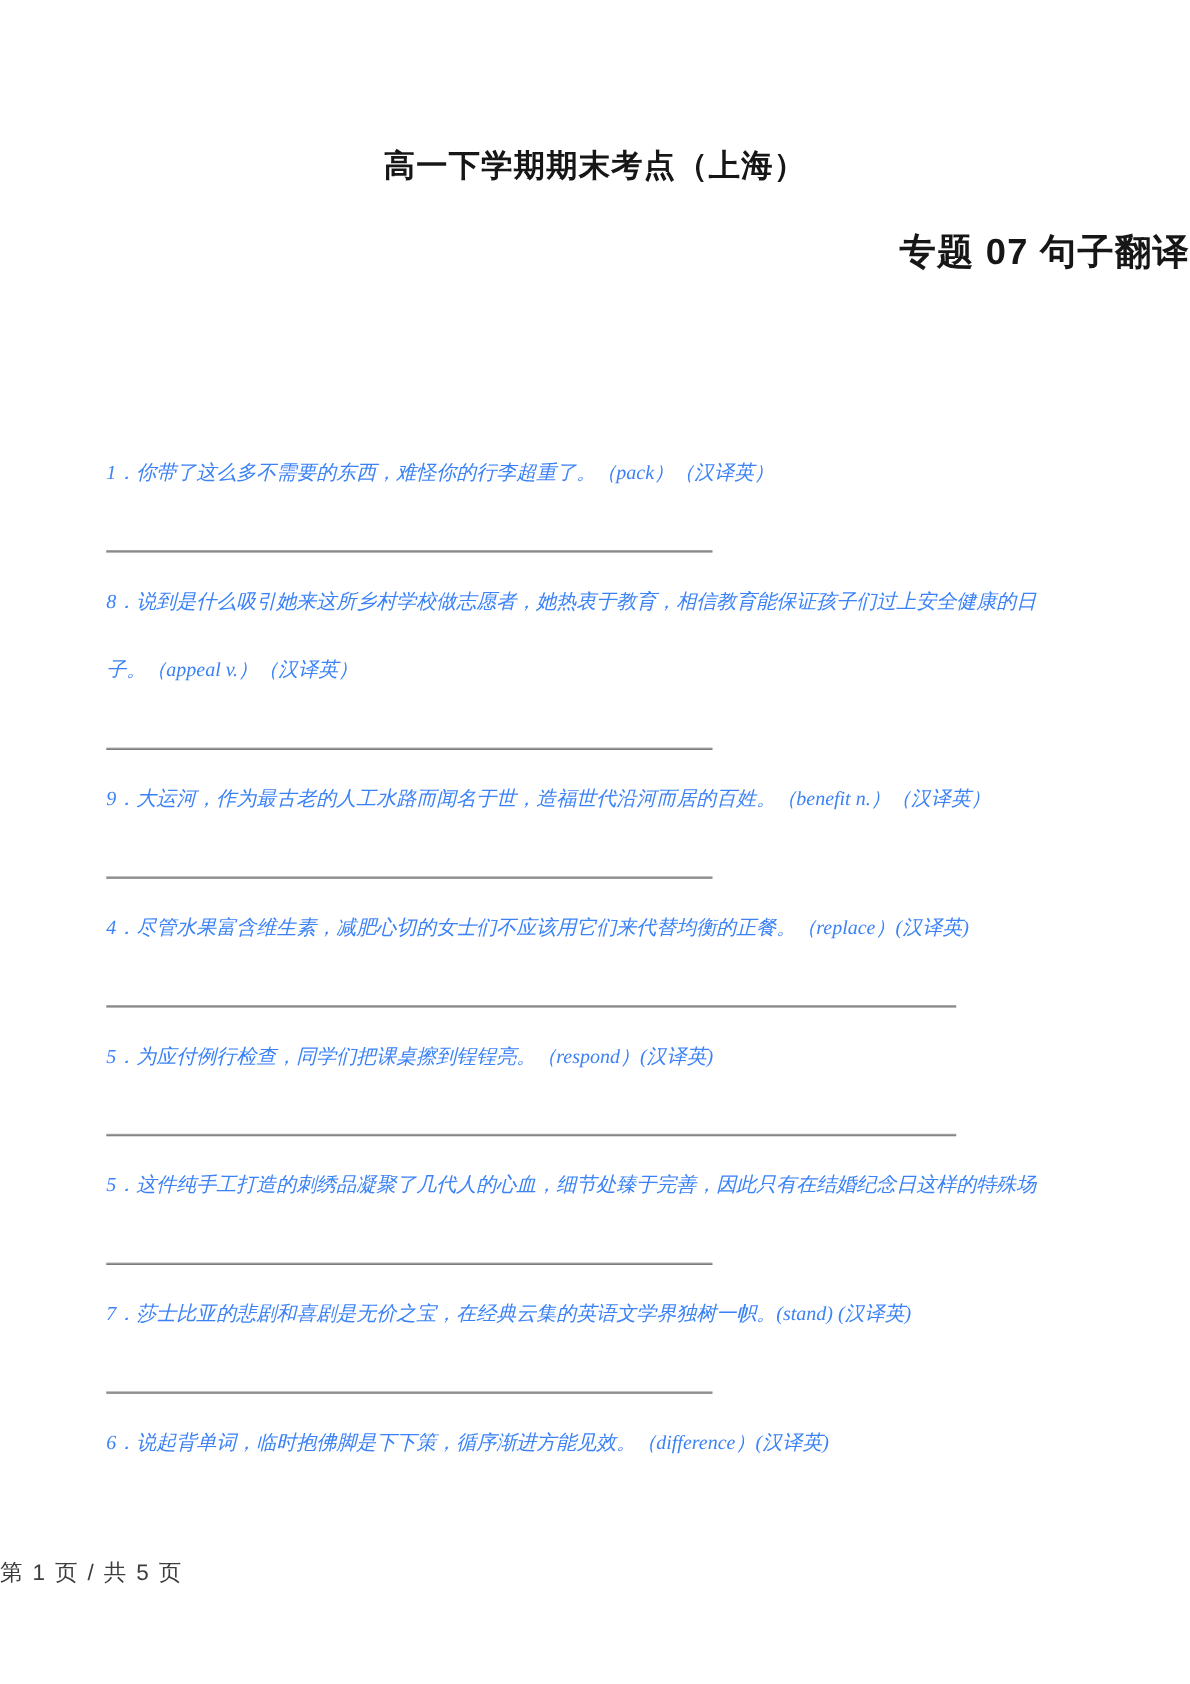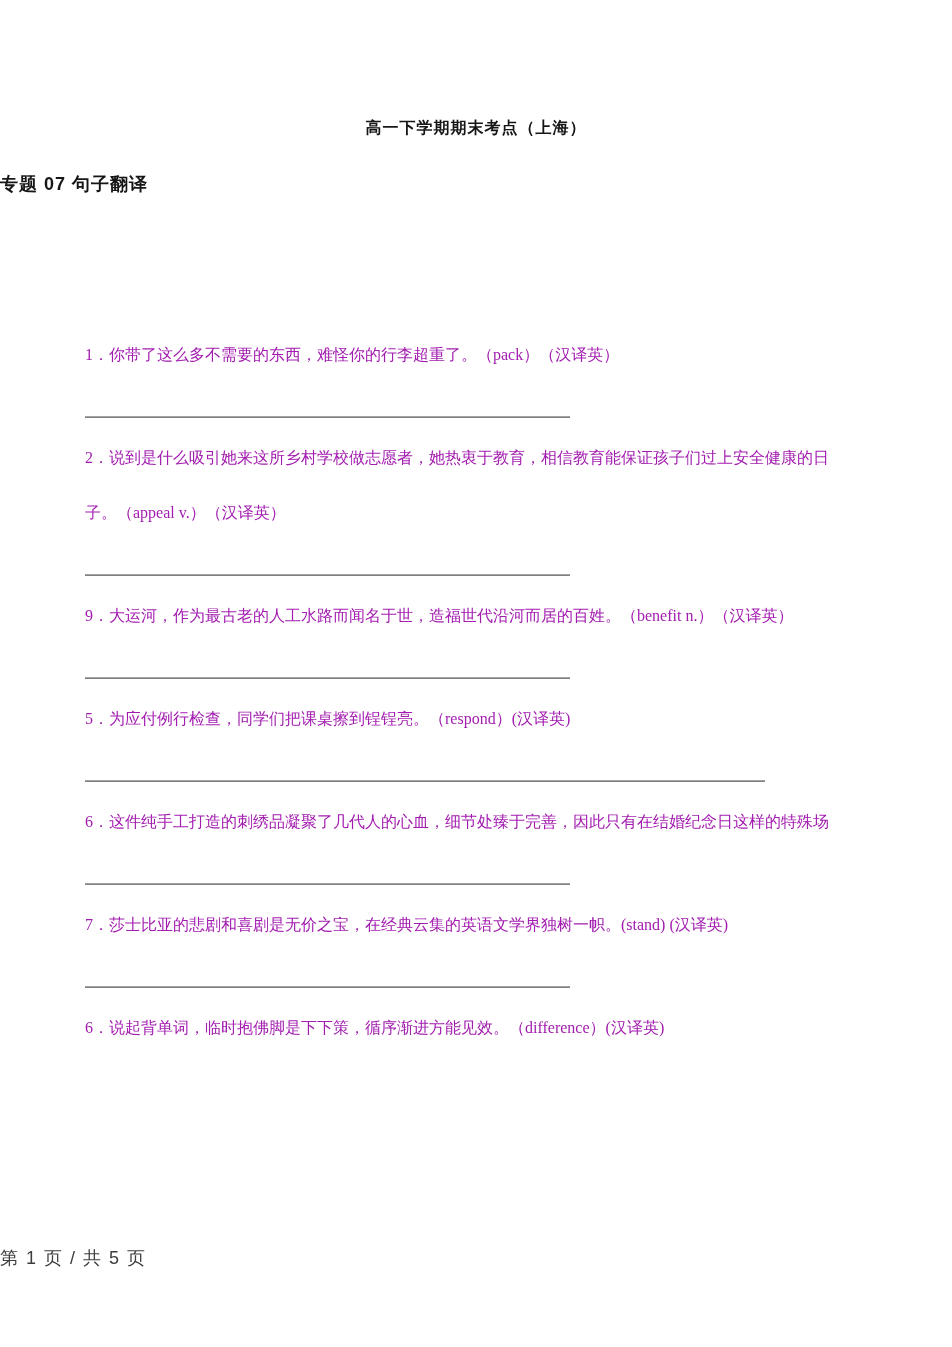--- a/index.html
+++ b/index.html
@@ -16,47 +16,48 @@
     overflow: hidden;
     font-family: "Liberation Serif", "DejaVu Serif", serif;
     color: #1d1d1d;
   }
   .doc-title {
     padding-top: 118px;
     margin: 0;
     text-align: center;
     font-family: "Liberation Sans", "DejaVu Sans", sans-serif;
     font-weight: 700;
-    font-size: 16px;
+    font-size: 25px;
     line-height: 1.2;
     color: #161616;
     letter-spacing: 1px;
   }
   .doc-subtitle {
     margin: 37px 0 0 0;
-    text-align: left;
+    text-align: right;
     font-family: "Liberation Sans", "DejaVu Sans", sans-serif;
     font-weight: 700;
-    font-size: 18px;
+    font-size: 29px;
     line-height: 1.2;
     color: #161616;
     letter-spacing: 1px;
   }
   .content {
     margin-top: 131px;
     padding: 0 87px 0 85px;
   }
   .question {
     margin: 0;
   }
   .q-line {
     font-size: 16px;
     line-height: 55px;
     white-space: nowrap;
-    color: #a21caf;
+    color: #3b82f6;
+    font-style: italic;
   }
   .answer-line {
     height: 2px;
     margin: 34px 0 12px 0;
     background: linear-gradient(to bottom, #b3b3b3, #6f6f6f);
     border: none;
   }
   .answer-line.short { width: 485px; }
   .answer-line.long  { width: 680px; }
   .page-footer {
@@ -83,44 +84,50 @@
   <div class="content">
   <div class="question">
     <div>
           <div class="q-line">1．你带了这么多不需要的东西，难怪你的行李超重了。（pack）（汉译英）</div>
         </div>
     <div class="answer-line short"></div>
   </div>
 
   <div class="question">
     <div>
-          <div class="q-line">2．说到是什么吸引她来这所乡村学校做志愿者，她热衷于教育，相信教育能保证孩子们过上安全健康的日</div>
+          <div class="q-line">8．说到是什么吸引她来这所乡村学校做志愿者，她热衷于教育，相信教育能保证孩子们过上安全健康的日</div>
           <div class="q-line">子。（appeal v.）（汉译英）</div>
         </div>
     <div class="answer-line short"></div>
   </div>
 
   <div class="question">
     <div>
           <div class="q-line">9．大运河，作为最古老的人工水路而闻名于世，造福世代沿河而居的百姓。（benefit n.）（汉译英）</div>
         </div>
     <div class="answer-line short"></div>
   </div>
 
+  <div class="question">
+    <div>
+          <div class="q-line">4．尽管水果富含维生素，减肥心切的女士们不应该用它们来代替均衡的正餐。（replace）(汉译英)</div>
+        </div>
+    <div class="answer-line long"></div>
+  </div>
 
   <div class="question">
     <div>
           <div class="q-line">5．为应付例行检查，同学们把课桌擦到锃锃亮。（respond）(汉译英)</div>
         </div>
     <div class="answer-line long"></div>
   </div>
 
   <div class="question">
     <div>
-          <div class="q-line">6．这件纯手工打造的刺绣品凝聚了几代人的心血，细节处臻于完善，因此只有在结婚纪念日这样的特殊场</div>
+          <div class="q-line">5．这件纯手工打造的刺绣品凝聚了几代人的心血，细节处臻于完善，因此只有在结婚纪念日这样的特殊场</div>
         </div>
     <div class="answer-line short"></div>
   </div>
 
   <div class="question">
     <div>
           <div class="q-line">7．莎士比亚的悲剧和喜剧是无价之宝，在经典云集的英语文学界独树一帜。(stand) (汉译英)</div>
         </div>
     <div class="answer-line short"></div>
   </div>

